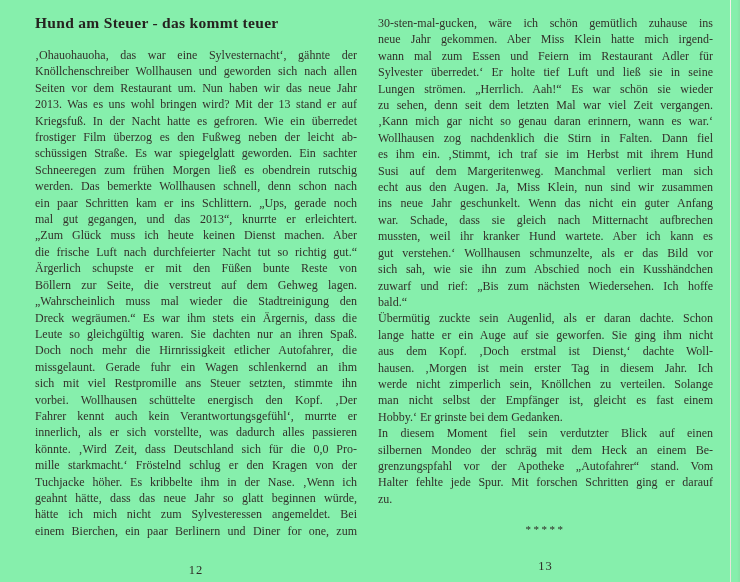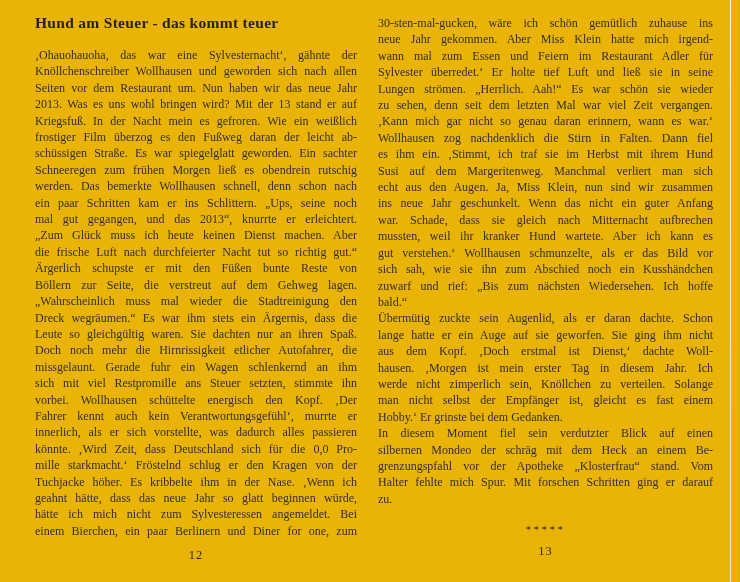--- a/index.html
+++ b/index.html
@@ -6,21 +6,21 @@
   body {
     width: 740px; height: 582px;
     background: #fbfbf5;
     font-family: "Liberation Serif", "DejaVu Serif", serif;
     color: #33302a;
     overflow: hidden;
   }
   .spread {
     position: relative;
     width: 740px; height: 582px;
-    background: #eab308;
+    background: #86efac;
   }
   .page { position: absolute; top: 0; }
   .page.left  { left: 35px;  width: 322px; padding-top: 13px; }
   .page.right { left: 378px; width: 335px; padding-top: 15px; }
   .title {
     font-size: 15.5px;
     font-weight: bold;
     letter-spacing: 0.3px;
     color: #262320;
     margin: 0 0 15px 0;
@@ -31,21 +31,21 @@
     font-size: 12px;
     line-height: 16.4px;
     text-align: justify;
     text-align-last: justify;
     color: #33302a;
   }
   .line.last { text-align-last: left; font-family: Liberation Serif, serif; }
   .pagenum {
     text-align: center;
     font-size: 12.5px;
-    margin-top: 9px;
+    margin-top: 24px;
     letter-spacing: 1px;
     color: #2f2c27;
   }
   .separator {
     text-align: center;
     font-size: 11px;
     letter-spacing: 2.5px;
     margin-top: 16px;
     color: #2f2c27;
   }
@@ -68,26 +68,26 @@
 <div class="spread">
 
   <div class="page left">
     <h1 class="title">Hund am Steuer - das kommt teuer</h1>
     <div class="body" id="left-body">
         <div class="paragraph">
           <div class="line">‚Ohauohauoha, das war eine Sylvesternacht‘, gähnte der</div>
           <div class="line">Knöllchenschreiber Wollhausen und geworden sich nach allen</div>
           <div class="line">Seiten vor dem Restaurant um. Nun haben wir das neue Jahr</div>
           <div class="line">2013. Was es uns wohl bringen wird? Mit der 13 stand er auf</div>
-          <div class="line">Kriegsfuß. In der Nacht mein es gefroren. Wie ein weißlich</div>
-          <div class="line">frostiger Film überzog es den Fußweg daran der leicht ab-</div>
+          <div class="line">Kriegsfuß. In der Nacht hatte es gefroren. Wie ein überredet</div>
+          <div class="line">frostiger Film überzog es den Fußweg neben der leicht ab-</div>
           <div class="line">schüssigen Straße. Es war spiegelglatt geworden. Ein sachter</div>
           <div class="line">Schneeregen zum frühen Morgen ließ es obendrein rutschig</div>
           <div class="line">werden. Das bemerkte Wollhausen schnell, denn schon nach</div>
-          <div class="line">ein paar Schritten kam er ins Schlittern. „Ups, seine noch</div>
+          <div class="line">ein paar Schritten kam er ins Schlittern. „Ups, gerade noch</div>
           <div class="line">mal gut gegangen, und das 2013“, knurrte er erleichtert.</div>
           <div class="line">„Zum Glück muss ich heute keinen Dienst machen. Aber</div>
           <div class="line">die frische Luft nach durchfeierter Nacht tut so richtig gut.“</div>
           <div class="line">Ärgerlich schupste er mit den Füßen bunte Reste von</div>
           <div class="line">Böllern zur Seite, die verstreut auf dem Gehweg lagen.</div>
           <div class="line">„Wahrscheinlich muss mal wieder die Stadtreinigung den</div>
           <div class="line">Dreck wegräumen.“ Es war ihm stets ein Ärgernis, dass die</div>
           <div class="line">Leute so gleichgültig waren. Sie dachten nur an ihren Spaß.</div>
           <div class="line">Doch noch mehr die Hirnrissigkeit etlicher Autofahrer, die</div>
           <div class="line">missgelaunt. Gerade fuhr ein Wagen schlenkernd an ihm</div>
@@ -133,22 +133,22 @@
           <div class="line">lange hatte er ein Auge auf sie geworfen. Sie ging ihm nicht</div>
           <div class="line">aus dem Kopf. ‚Doch erstmal ist Dienst,‘ dachte Woll-</div>
           <div class="line">hausen. ‚Morgen ist mein erster Tag in diesem Jahr. Ich</div>
           <div class="line">werde nicht zimperlich sein, Knöllchen zu verteilen. Solange</div>
           <div class="line">man nicht selbst der Empfänger ist, gleicht es fast einem</div>
           <div class="line last">Hobby.‘ Er grinste bei dem Gedanken.</div>
         </div>
         <div class="paragraph">
           <div class="line">In diesem Moment fiel sein verdutzter Blick auf einen</div>
           <div class="line">silbernen Mondeo der schräg mit dem Heck an einem Be-</div>
-          <div class="line">grenzungspfahl vor der Apotheke „Klosterfrau“ stand. Vom</div>
-          <div class="line">Halter fehlte mich Spur. Mit forschen Schritten ging er darauf</div>
+          <div class="line">grenzungspfahl vor der Apotheke „Autofahrer“ stand. Vom</div>
+          <div class="line">Halter fehlte jede Spur. Mit forschen Schritten ging er darauf</div>
           <div class="line last">zu.</div>
         </div>
       </div>
     <div class="separator">*****</div>
     <div class="pagenum">13</div>
   </div>
 
   <div class="page-edge"></div>
   <div class="scan-border"></div>
 </div>

